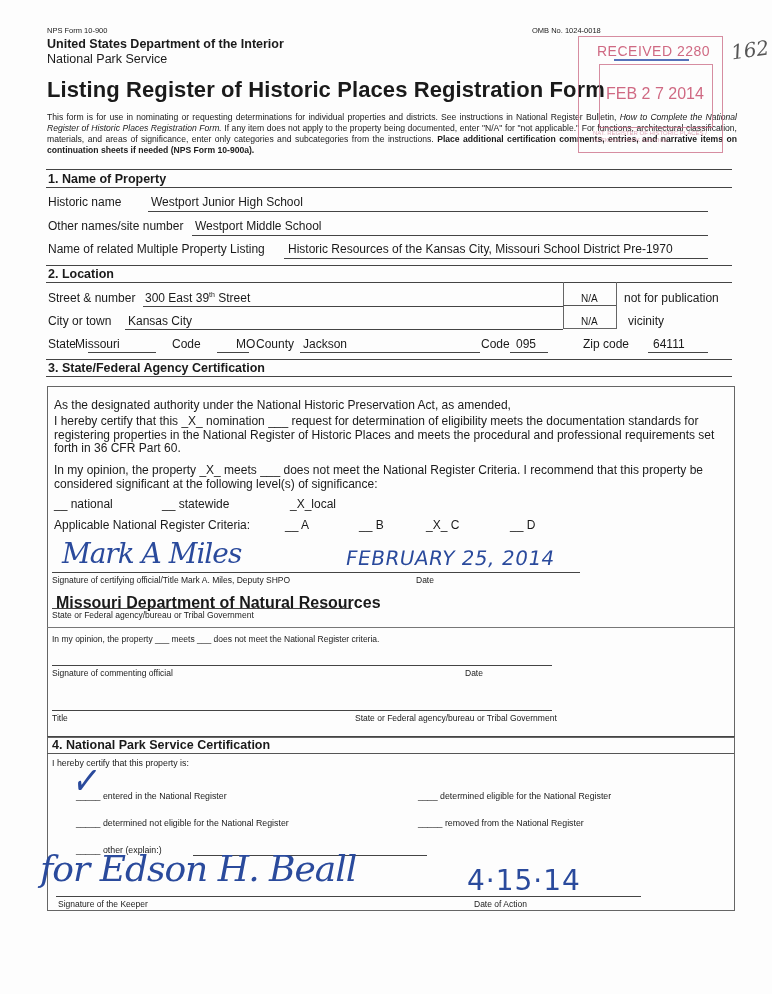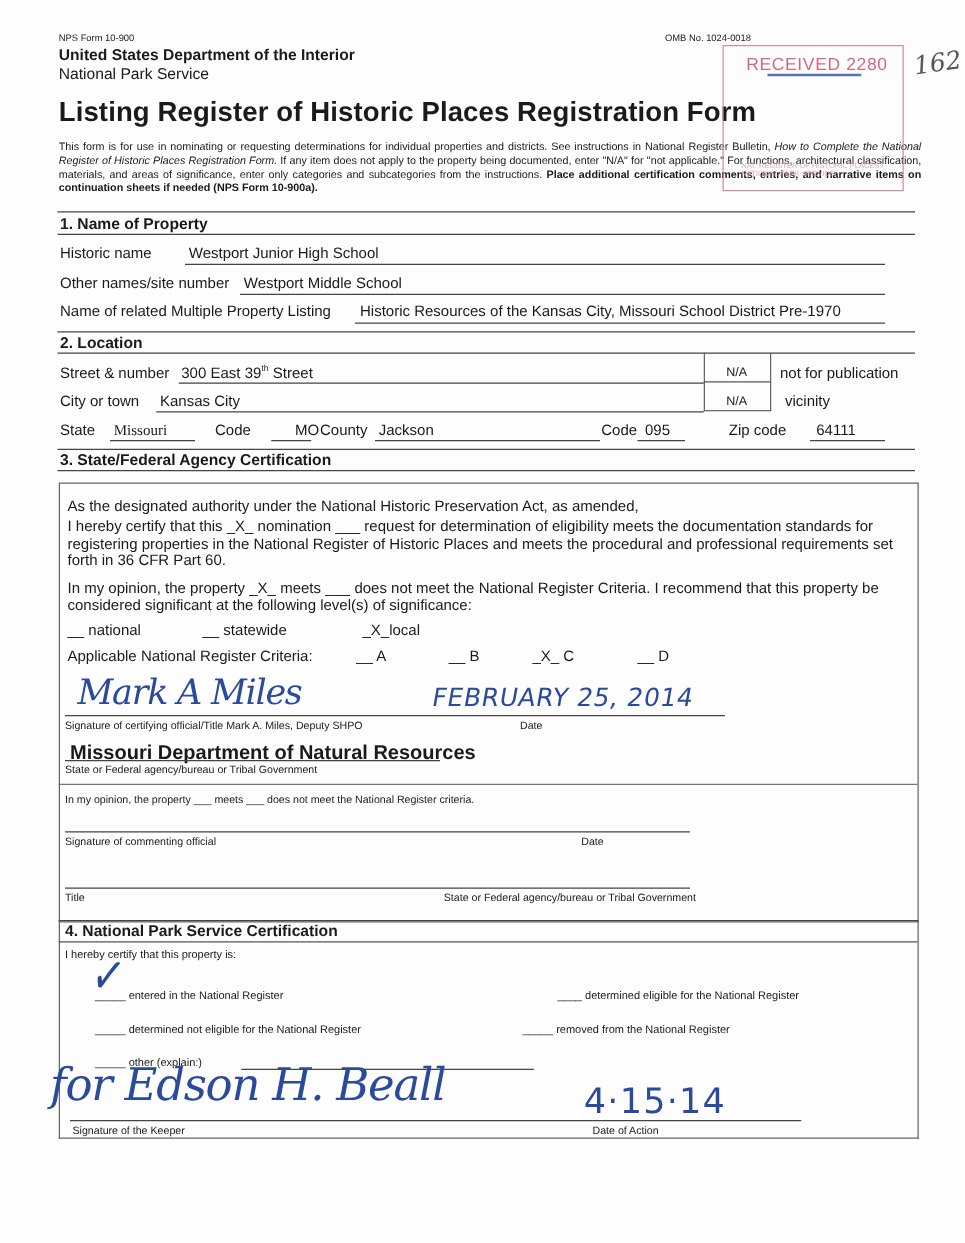--- a/index.html
+++ b/index.html
@@ -35,20 +35,23 @@
 <div class="abs hdr-norm" style="left:47px;top:52px;">National Park Service</div>
 <div class="abs title" style="left:47px;top:77px;">Listing Register of Historic Places Registration Form</div>
 
 <div class="abs intro" style="left:47px;top:112px;">
   <span>This form is for use in nominating or requesting determinations for individual properties and districts.  See instructions in National Register Bulletin, </span><i>How to Complete the National Register of Historic Places Registration Form.</i><span>  If any item does not apply to the property being documented, enter "N/A" for "not applicable."  For functions, architectural classification, materials, and areas of significance, enter only categories and subcategories from the instructions.  </span><b>Place additional certification comments, entries, and narrative items on continuation sheets if needed (NPS Form 10-900a).</b>
 </div>
 
 <div class="stamp" style="left:578px;top:36px;width:143px;height:115px;opacity:0.85;">
   <div style="position:absolute;left:18px;top:6px;font-size:14px;letter-spacing:0.5px;">RECEIVED 2280</div>
   <div style="position:absolute;left:35px;top:22px;width:75px;border-top:2px solid #3a5ab0;"></div>
+  <div style="position:absolute;left:20px;top:27px;width:112px;height:62px;border:1.5px solid #d07a92;">
+    <div style="position:absolute;left:6px;top:20px;font-size:16px;">FEB 2 7 2014</div>
+  </div>
   <div style="position:absolute;left:14px;top:93px;font-size:6px;color:#d89aad;width:120px;line-height:7px;">NAT. REGISTER OF HISTORIC PLACES / NATIONAL PARK SERVICE</div>
 </div>
 <div class="abs hand" style="left:731px;top:38px;font-size:20px;color:#555;transform:rotate(-8deg);">162</div>
 
 <div class="rule" style="top:169px;"></div>
 <div class="abs sec-title" style="left:48px;top:172px;">1.  Name of Property</div>
 <div class="rule" style="top:187px;border-top-width:1px;"></div>
 
 <div class="abs lbl" style="left:48px;top:195px;">Historic name</div>
 <div class="abs val" style="left:151px;top:195px;">Westport Junior High School</div>
@@ -75,21 +78,21 @@
 <div class="abs" style="left:581px;top:293px;font-size:10px;">N/A</div>
 <div class="abs lbl" style="left:624px;top:291px;">not for publication</div>
 
 <div class="abs lbl" style="left:48px;top:314px;">City or town</div>
 <div class="abs val" style="left:128px;top:314px;">Kansas City</div>
 <div class="uline" style="left:125px;top:329px;width:438px;"></div>
 <div class="abs" style="left:581px;top:316px;font-size:10px;">N/A</div>
 <div class="abs lbl" style="left:628px;top:314px;">vicinity</div>
 
 <div class="abs lbl" style="left:48px;top:337px;">State</div>
-<div class="abs val" style="left:91px;top:337px;font-family:Liberation Serif, serif;">Missouri</div>
+<div class="abs val" style="left:75px;top:337px;">Missouri</div>
 <div class="uline" style="left:88px;top:352px;width:68px;"></div>
 <div class="abs lbl" style="left:172px;top:337px;">Code</div>
 <div class="abs val" style="left:236px;top:337px;">MO</div>
 <div class="uline" style="left:217px;top:352px;width:32px;"></div>
 <div class="abs lbl" style="left:256px;top:337px;">County</div>
 <div class="abs val" style="left:303px;top:337px;">Jackson</div>
 <div class="uline" style="left:300px;top:352px;width:180px;"></div>
 <div class="abs lbl" style="left:481px;top:337px;">Code</div>
 <div class="abs val" style="left:516px;top:337px;">095</div>
 <div class="uline" style="left:510px;top:352px;width:38px;"></div>
@@ -145,21 +148,21 @@
 <div class="abs cap" style="left:355px;top:713px;">State or Federal agency/bureau or Tribal Government</div>
 
 <div class="box" style="left:47px;top:736px;width:686px;height:173px;border-top:1.5px solid #444;"></div>
 <div class="abs sec-title" style="left:52px;top:738px;">4.  National Park Service Certification</div>
 <div class="rule-thin" style="left:47px;top:753px;width:687px;"></div>
 
 <div class="abs cap" style="left:52px;top:758px;font-size:8.8px;">I hereby certify that this property is:</div>
 
 <div class="abs nps-opt" style="left:76px;top:791px;"><span>_____</span><span> entered in the National Register</span></div>
 <div class="abs hand" style="left:74px;top:763px;font-size:30px;font-style:normal;transform:rotate(10deg) scaleY(1.4);">✓</div>
-<div class="abs nps-opt" style="left:418px;top:791px;margin-left:28px;"><span>____</span><span> determined eligible for the National Register</span></div>
+<div class="abs nps-opt" style="left:418px;top:791px;"><span>____</span><span> determined eligible for the National Register</span></div>
 
 <div class="abs nps-opt" style="left:76px;top:818px;"><span>_____</span><span> determined not eligible for the National Register</span></div>
 <div class="abs nps-opt" style="left:418px;top:818px;"><span>_____</span><span> removed from the National Register</span></div>
 
 <div class="abs nps-opt" style="left:76px;top:845px;"><span>_____</span><span> other (explain:)</span></div>
 <div class="uline" style="left:193px;top:855px;width:234px;"></div>
 
 <div class="abs hand" style="left:40px;top:848px;font-size:36px;letter-spacing:-1px;">for Edson H. Beall</div>
 <div class="abs hand" style="left:467px;top:864px;font-size:28px;font-style:normal;font-family:'DejaVu Sans',sans-serif;letter-spacing:1px;">4·15·14</div>
 <div class="uline" style="left:56px;top:896px;width:585px;"></div>

